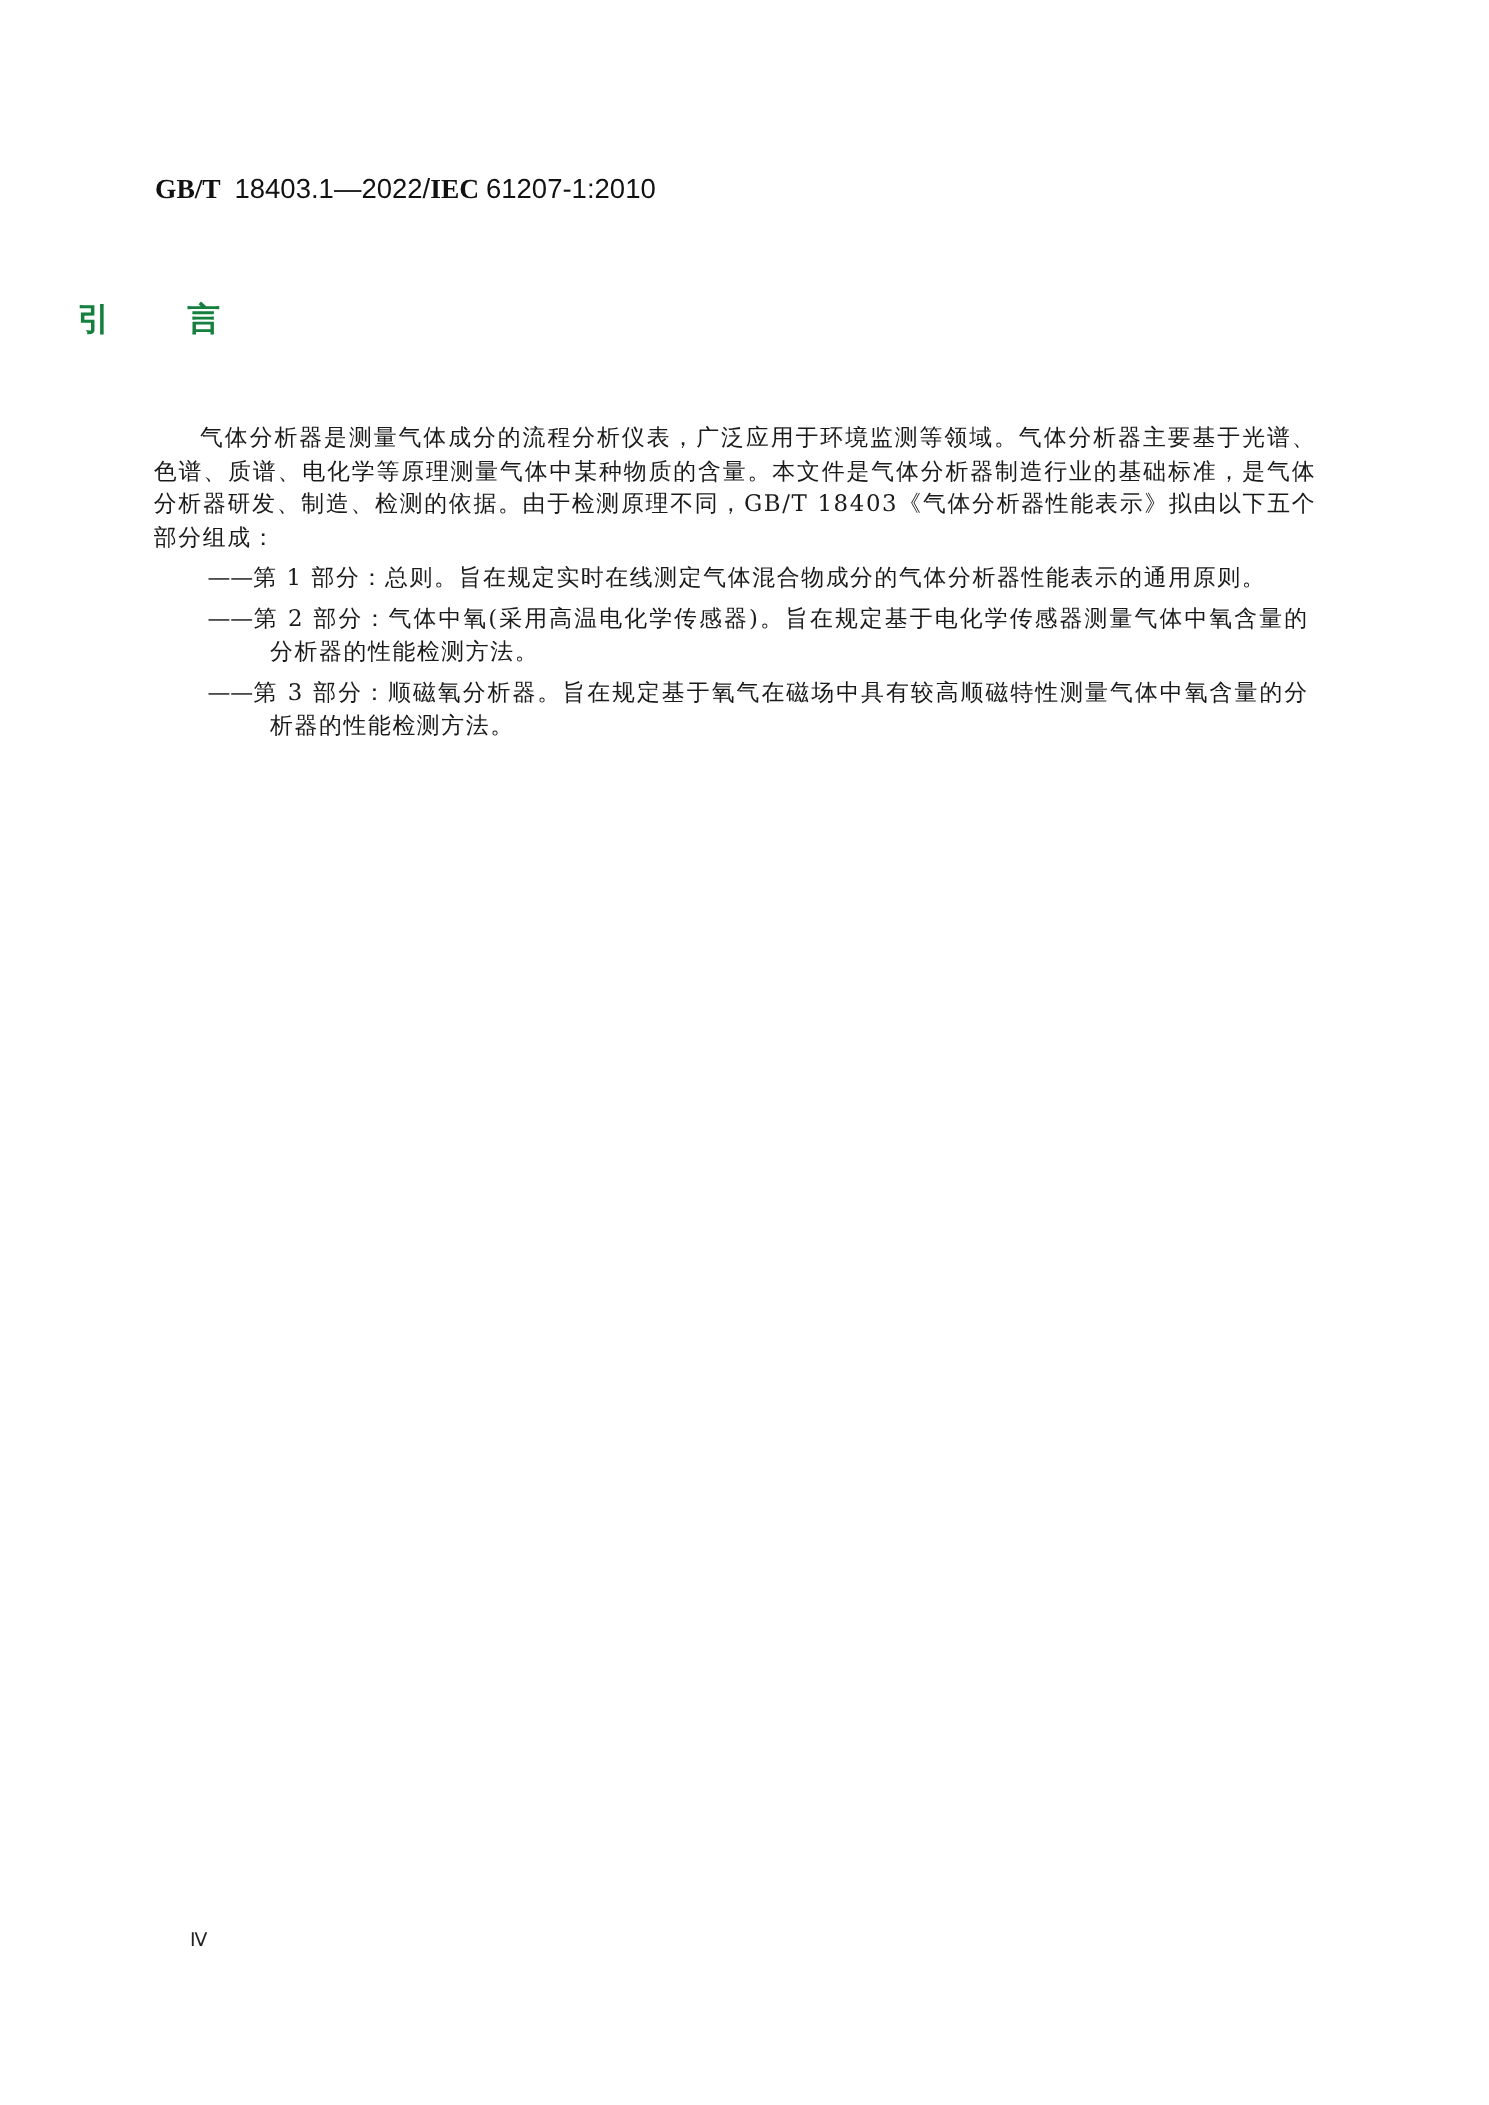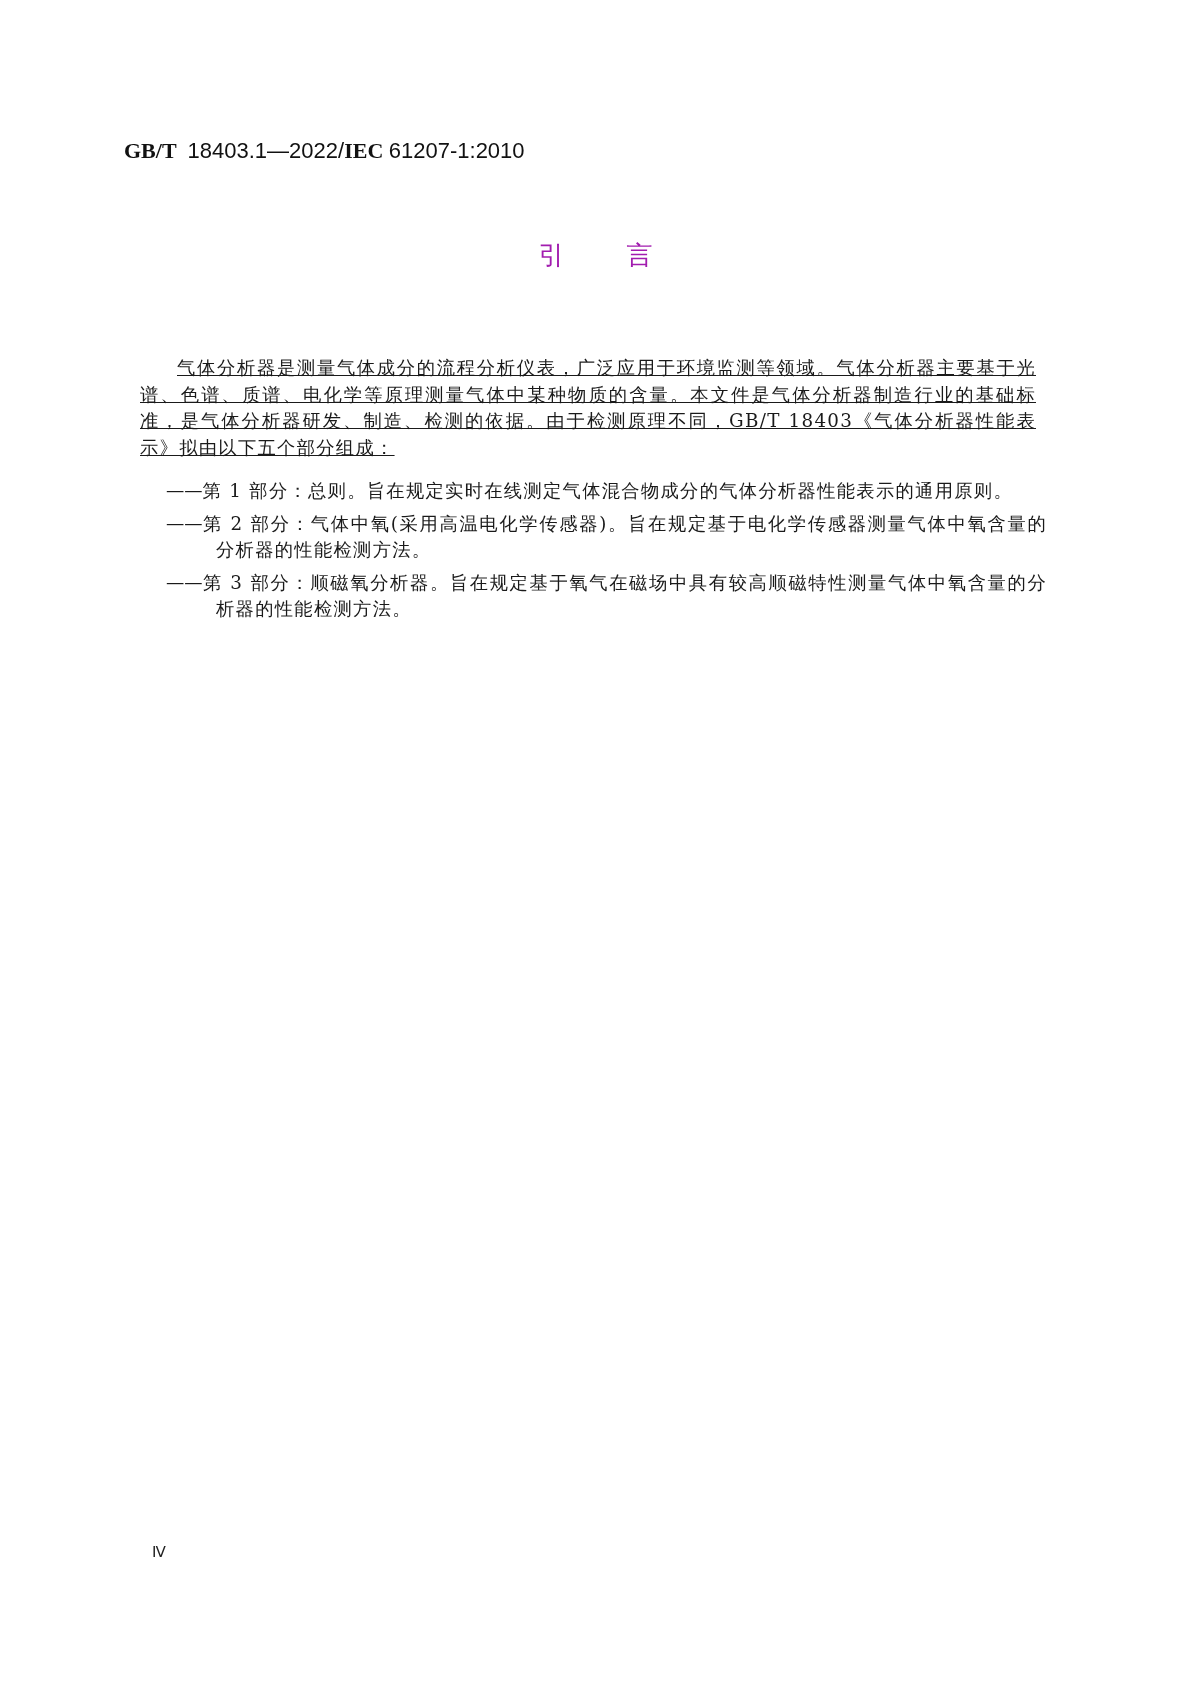--- a/index.html
+++ b/index.html
@@ -5,30 +5,30 @@
   html, body { margin: 0; padding: 0; background: #ffffff; }
   body { width: 1191px; height: 1684px; position: relative; overflow: hidden; color: #1a1a1a; }
   .header {
     position: absolute; left: 124px; top: 138px;
     font-family: "Liberation Serif", serif; font-size: 22px; color: #111;
     white-space: nowrap;
   }
   .header .bold { font-weight: bold; }
   .header .sans { font-family: "Liberation Sans", sans-serif; }
   .title {
-    position: absolute; left: 0; width: 1191px; top: 238px; text-align: center;
-    font-family: "DejaVu Sans", sans-serif; font-size: 26px; font-weight: normal; color: #a21caf;
+    position: absolute; left: 0; width: 1191px; top: 238px; text-align: left;
+    font-family: "DejaVu Sans", sans-serif; font-size: 26px; font-weight: bold; color: #15803d;
     letter-spacing: 62px; text-indent: 62px;
   }
   .body-text {
     position: absolute; left: 123px; top: 338px; width: 930px;
     font-family: "DejaVu Serif", serif; font-size: 18.3px; line-height: 26.5px; color: #1a1a1a;
     text-align: justify; letter-spacing: 1.3px;
   }
-  .para { text-indent: 37px; margin: 17px; text-decoration: underline; }
+  .para { text-indent: 37px; margin: 0; }
   .item { margin: 6px; padding-left: 87px; text-indent: -50px; }
   .dash { letter-spacing: 0; }
   .page-num {
     position: absolute; left: 152px; top: 1543px;
     font-family: "Liberation Serif", serif; font-size: 15px; color: #222;
   }
 </style>
 </head>
 <body>
 

